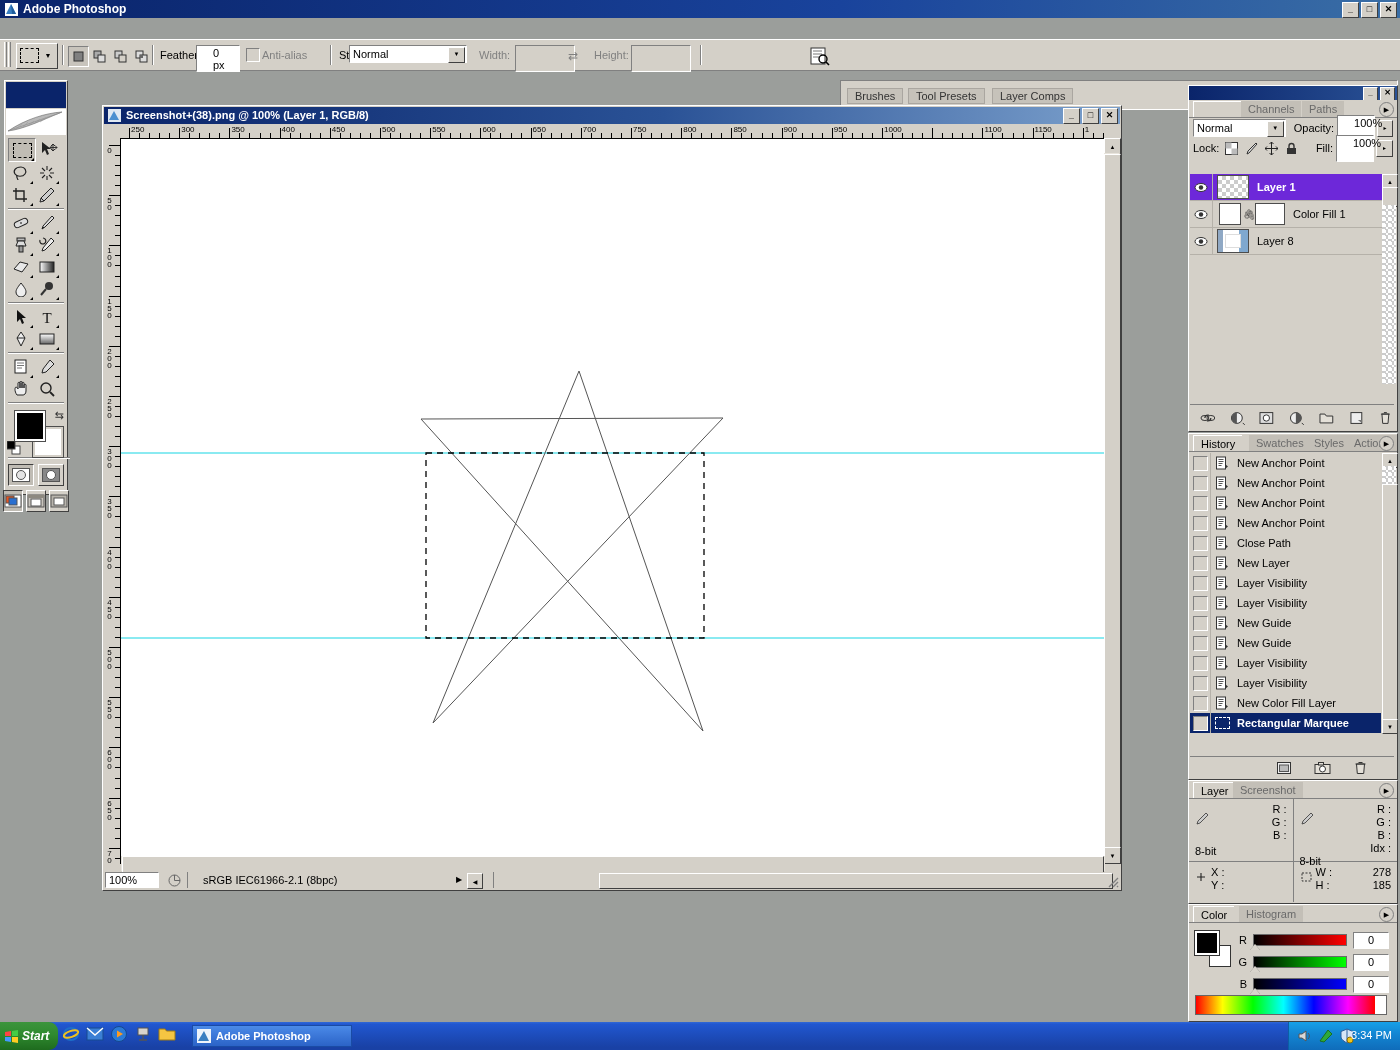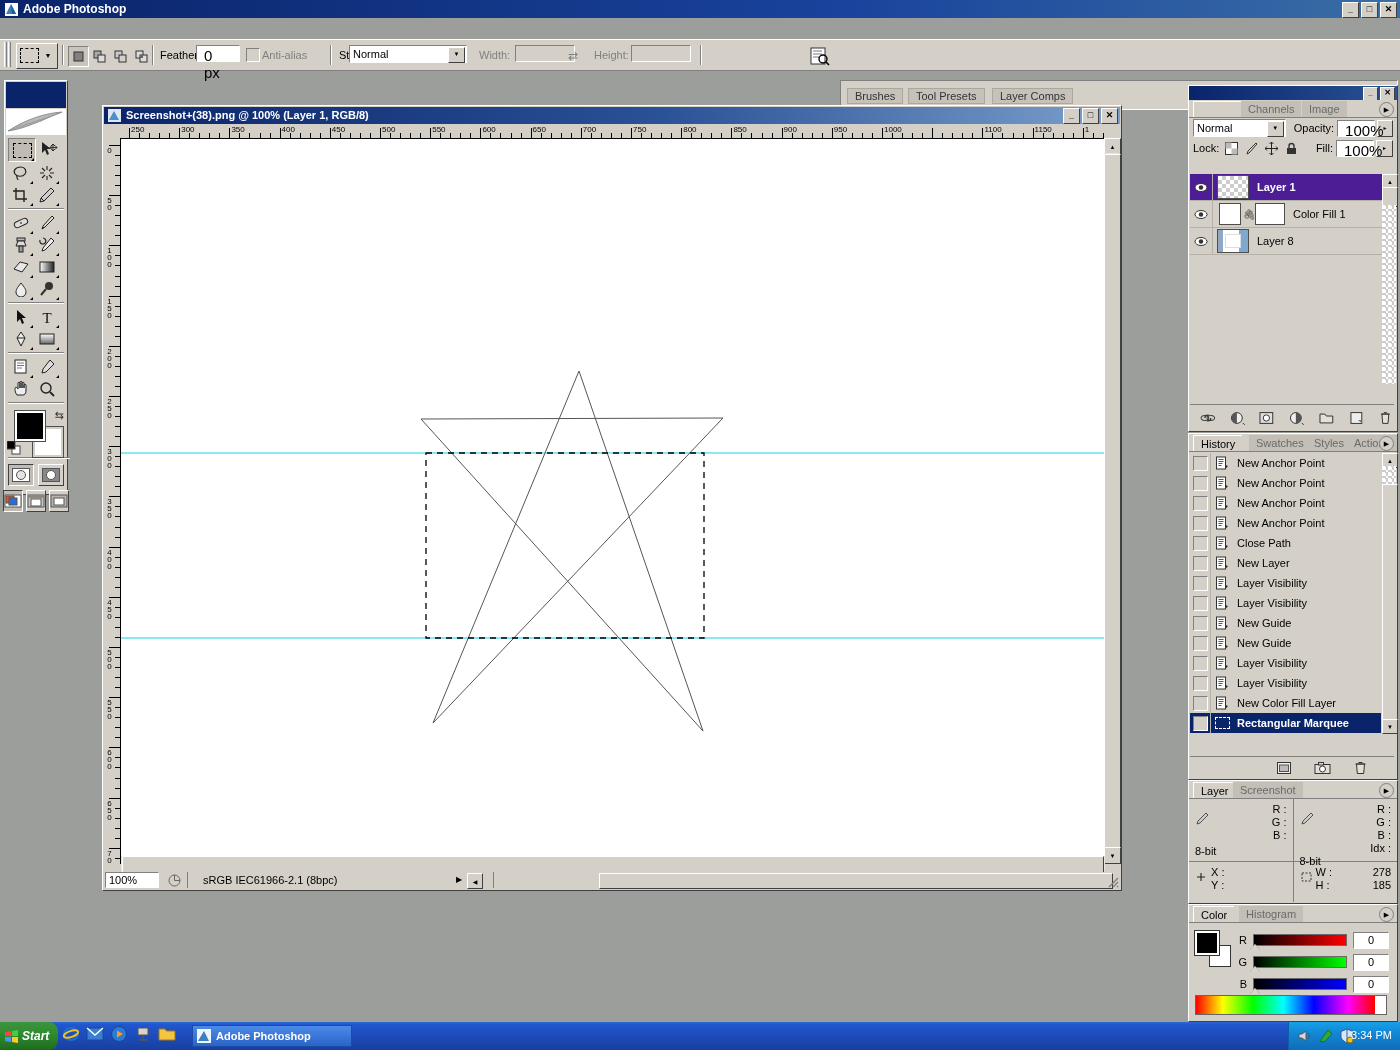--- a/index.html
+++ b/index.html
@@ -37,22 +37,22 @@
     background:#d4d0c8;border:1px solid #fff;border-right-color:#404040;border-bottom-color:#404040;display:flex;}
   .opt-toolicon .glyph{width:24px;height:22px;display:flex;align-items:center;justify-content:center;}
   .opt-toolicon .arrow{width:14px;height:22px;display:flex;align-items:center;justify-content:center;font-size:7px;}
   .marq-icon{width:17px;height:13px;border:1px dashed #000;}
   .optsep{position:absolute;top:5px;width:1px;height:20px;background:#808080;border-right:1px solid #fff;}
   .boolgroup{position:absolute;left:68px;top:6px;display:flex;}
   .boolbtn{width:19px;height:19px;background:#d4d0c8;border:1px solid #d4d0c8;display:flex;align-items:center;justify-content:center;}
   .boolbtn.on{border:1px solid #808080;border-right-color:#fff;border-bottom-color:#fff;background:#c8c4bc;}
   .lbl{position:absolute;font-size:11px;color:#000;top:9px;}
   .lbl.dim{color:#808080;}
-  .tbox{position:absolute;top:5px;height:17px;background:#fff;border:1px solid #808080;
-    border-right-color:#fff;border-bottom-color:#fff;font-size:15px;padding:1px 7px;box-sizing:border-box;color:#000;}
+  .tbox{position:absolute;top:5px;height:27px;background:#fff;border:1px solid #808080;
+    border-right-color:#fff;border-bottom-color:#fff;font-size:11px;padding:1px 16px;box-sizing:border-box;color:#000;}
   .tbox.dim{background:#d4d0c8;}
   .chk{position:absolute;top:8px;width:12px;height:12px;background:#d4d0c8;
     border:1px solid #808080;border-right-color:#fff;border-bottom-color:#fff;}
   .combo{position:absolute;top:5px;height:18px;background:#fff;border:1px solid #808080;
     border-right-color:#fff;border-bottom-color:#fff;box-sizing:border-box;}
   .combo span{padding:2px 3px;display:block;font-size:11px;color:#000;}
   .combo .btn{position:absolute;right:1px;top:1px;width:15px;height:14px;background:#d4d0c8;
     border:1px solid #fff;border-right-color:#404040;border-bottom-color:#404040;
     font-size:6px;text-align:center;line-height:13px;}
   .swapico{position:absolute;left:568px;top:9px;font-size:12px;color:#808080;}
@@ -129,21 +129,21 @@
     background:#d4d0c8;}
   .ptab2.active{background:#d4d0c8;border-top:1px solid #fff;border-left:1px solid #fff;font-weight:normal;}
   .ptab2.inact{color:#6a6a6a;background:#c3bfb7;}
   .pmenu{position:absolute;right:3px;top:2px;width:13px;height:13px;border-radius:50%;
     background:#d4d0c8;border:1px solid #808080;display:flex;align-items:center;justify-content:center;font-size:7px;}
   .rowline{display:flex;align-items:center;height:20px;padding:0 4px;}
   .smallbtn{width:15px;height:15px;background:#d4d0c8;border:1px solid #fff;
     border-right-color:#404040;border-bottom-color:#404040;font-size:6px;text-align:center;line-height:14px;}
 
   .layerrow{display:flex;align-items:center;height:26px;border-bottom:1px solid #b5b1a9;background:#d4d0c8;}
-  .layerrow.sel{background:#4c1d95;color:#fff;font-weight:bold;}
+  .layerrow.sel{background:#6d28d9;color:#fff;font-weight:bold;}
   .eyecell{width:22px;display:flex;align-items:center;justify-content:center;border-right:1px solid #b5b1a9;height:100%;}
   .thumb{width:30px;height:22px;border:1px solid #4d4d4d;margin:0 4px;background:#fff;}
   .checker{background-image:
      linear-gradient(45deg,#ccc 25%,transparent 25%,transparent 75%,#ccc 75%),
      linear-gradient(45deg,#ccc 25%,transparent 25%,transparent 75%,#ccc 75%);
     background-size:8px 8px;background-position:0 0,4px 4px;background-color:#fff;}
   .lname{font-size:11px;padding-left:4px;}
 
   .histrow{display:flex;align-items:center;height:20px;background:#d4d0c8;}
   .histrow.sel{background:#0a246a;color:#fff;font-weight:bold;}
@@ -775,21 +775,21 @@
     <div class="panel" style="top:0;height:345px;">
       <div class="pbar">
         <div class="pb-btns">
           <div class="pb-btn">_</div>
           <div class="pb-btn">✕</div>
         </div>
       </div>
       <div class="tabrow">
         <div class="ptab2 active" style="left:4px;padding-left:48px;">Layers</div>
         <div class="ptab2 inact" style="left:52px;">Channels</div>
-        <div class="ptab2 inact" style="left:113px;">Image</div>
+        <div class="ptab2 inact" style="left:113px;">Paths</div>
         <div class="pmenu">▶</div>
       </div>
 
       <div class="rowline">
         <div class="combo" style="position:relative;top:0;left:0;width:100px;height:18px;">
           <span>Normal</span>
           <div class="btn">▼</div>
         </div>
         <div style="margin-left:8px;font-size:11px;">Opacity:</div>
         <div class="tbox" style="position:relative;top:0;left:0;margin-left:3px;width:38px;text-align:right;">100%</div>

